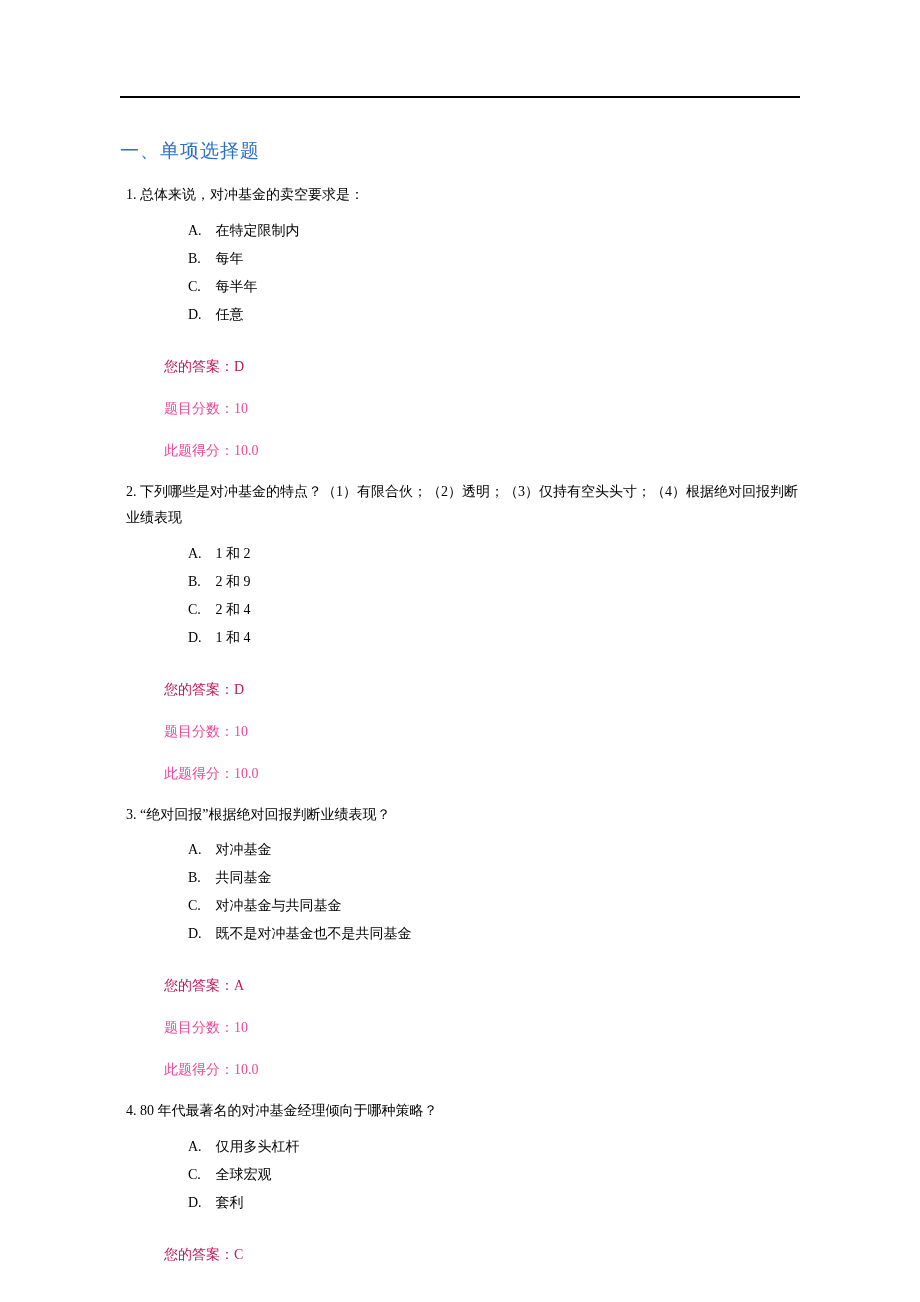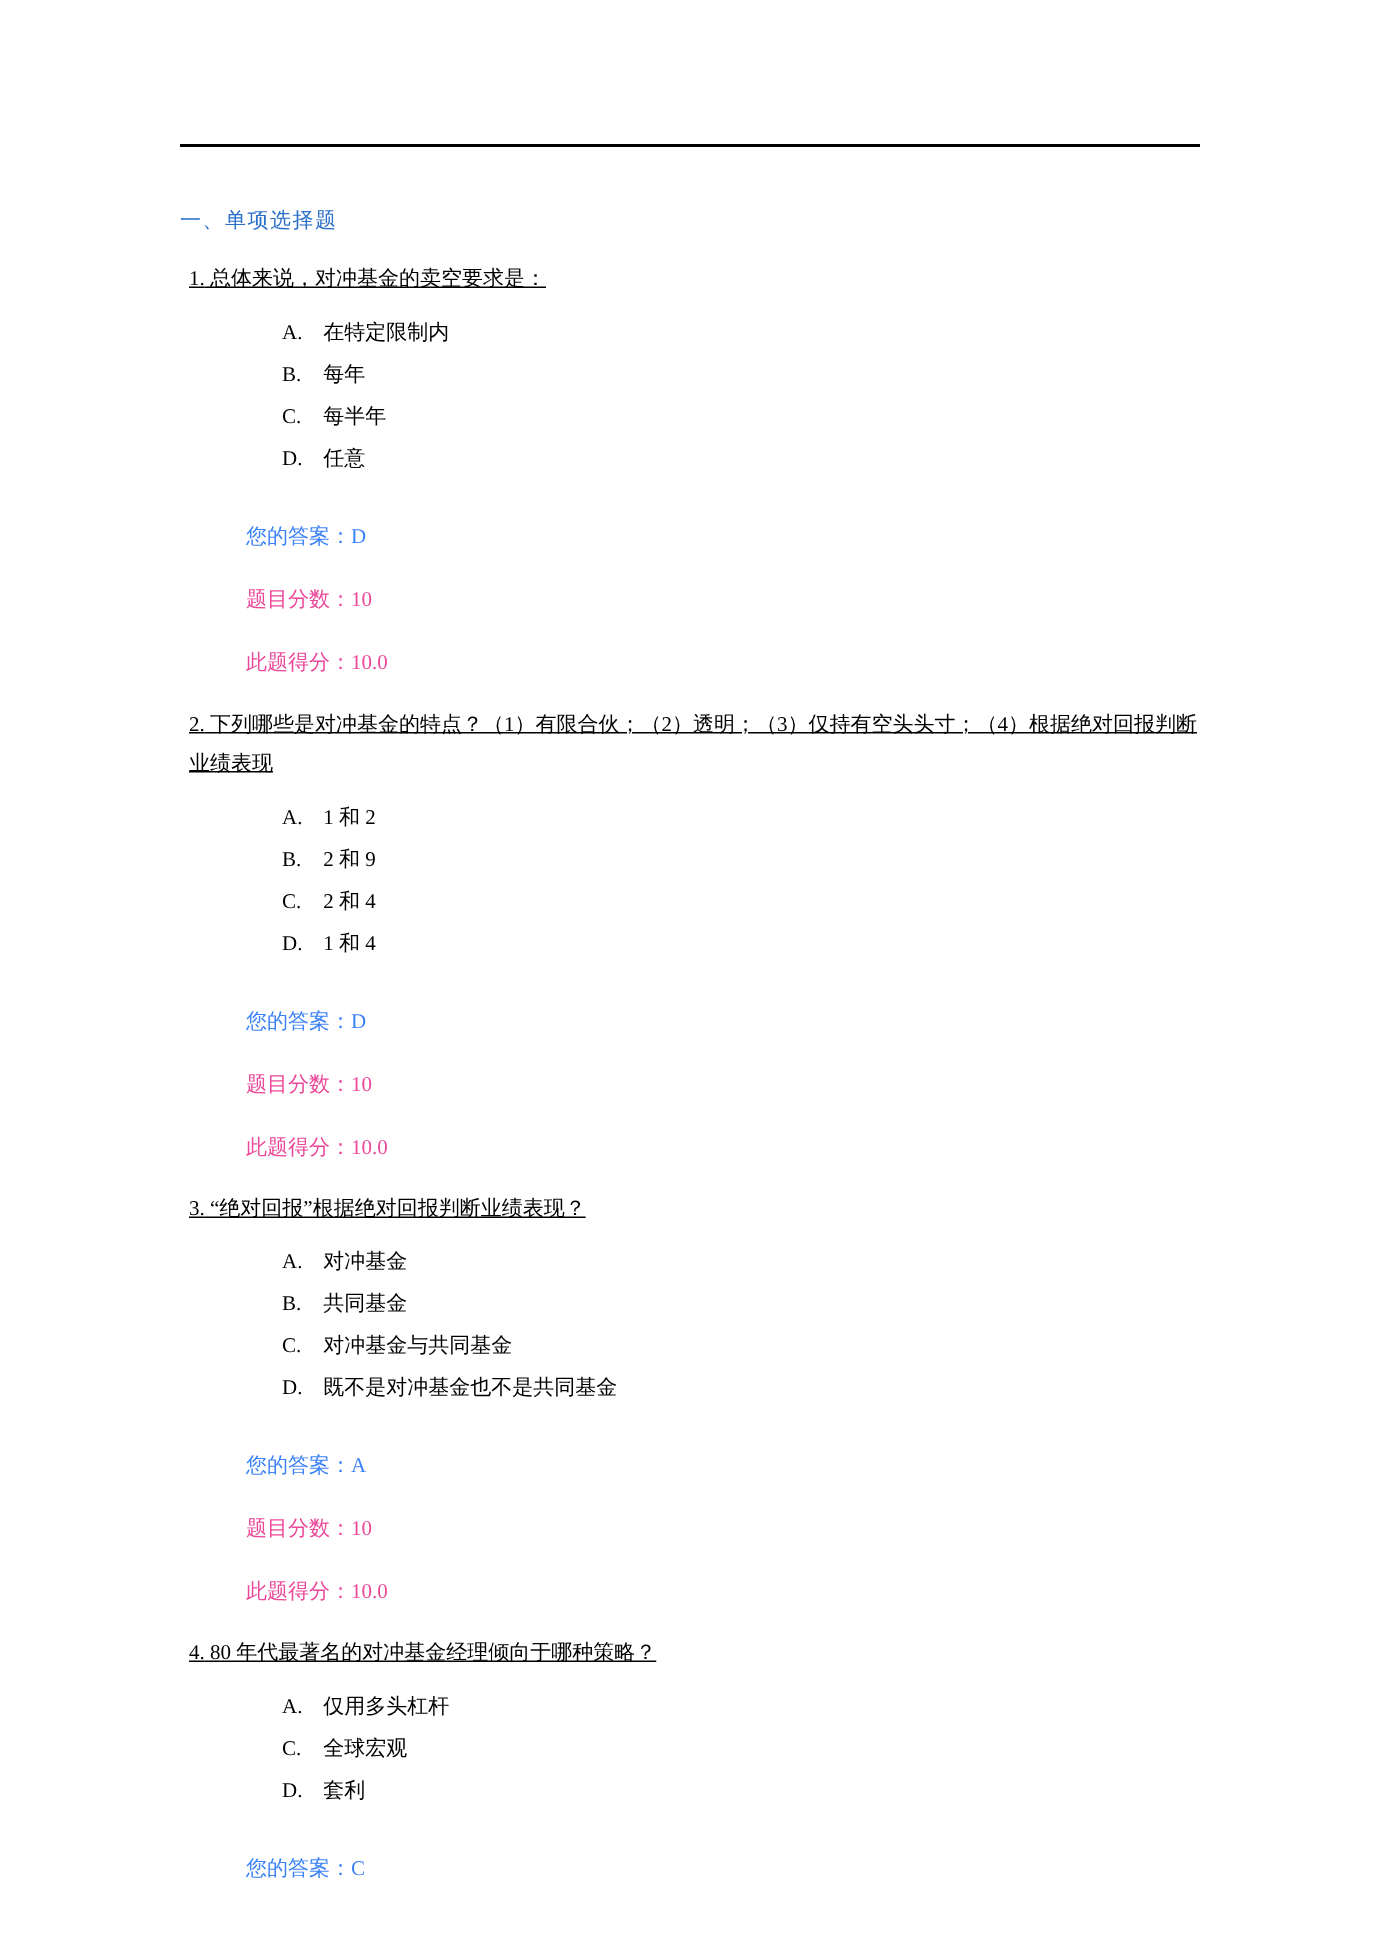--- a/index.html
+++ b/index.html
@@ -15,33 +15,32 @@
     width: 920px;
     box-sizing: border-box;
     padding: 96px 120px 0 120px;
   }
   .hr-top {
     border-top: 2px solid #000;
     margin: 0 0 40px 0;
   }
   .section-title {
     color: #2a6fc9;
-    font-size: 14px;
+    font-size: 19px;
     font-weight: normal;
     margin: 0 0 18px 0;
     letter-spacing: 1px;
   }
   .question-block {
     margin-bottom: 4px;
   }
   .q-stem {
     margin: 0 0 8px 0;
     padding-left: 6px;
     line-height: 1.9;
-    text-decoration: underline;
   }
   .q-num {
     display: inline;
   }
   .options {
     padding-left: 68px;
     line-height: 2.0;
   }
   .option-row {
     margin: 0;
@@ -50,21 +49,21 @@
     display: inline-block;
     min-width: 24px;
   }
   .feedback {
     padding-left: 44px;
     margin-top: 24px;
     margin-bottom: 10px;
     line-height: 2.0;
   }
   .your-answer {
-    color: #3b82f6;
+    color: #be185d;
   }
   .score-line {
     color: #ec4899;
   }
 </style>
 </head>
 <body>
 
 <div class="page">
   <div class="hr-top"></div>

